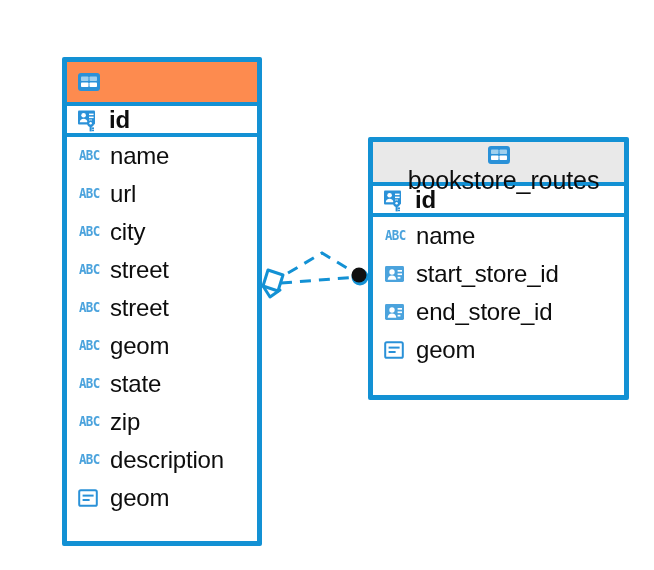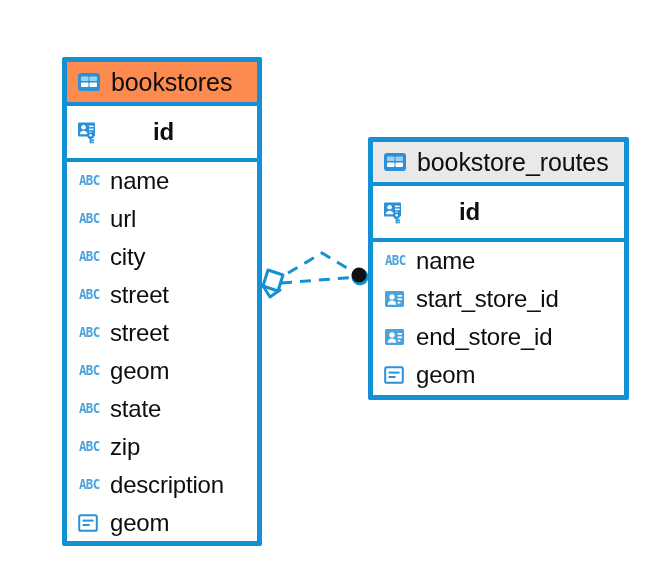--- a/index.html
+++ b/index.html
@@ -48,43 +48,42 @@
   
   .entity-header {
     display: flex;
     align-items: center;
     box-sizing: border-box;
     height: 44px;
     padding: 0 8px 0 9px;
     border-bottom: 4px solid #1391d4;
   }
   .entity-header.accent-orange { background: #fd8b4f; }
-  .entity-header.accent-gray   { background: #e9e9e9; }
+  .entity-header.accent-gray   { background: #e9e9e9; flex-direction: column; }
 
   .entity-title {
     font-size: 25px;
     color: #0d0d0d;
     line-height: 1;
     white-space: nowrap;
     margin-left: 9px;
     letter-spacing: -0.1px;
   }
 
   
   .field-row {
     display: flex;
     align-items: center;
     box-sizing: border-box;
     height: 38px;
     padding: 0 8px 0 9px;
   }
   .field-row.pk-row {
-    height: 56px;
+    height: 31px;
     border-bottom: 4px solid #1391d4;
-    gap: 44px;
   }
   .field-label {
     font-size: 24px;
     color: #0d0d0d;
     line-height: 1;
     white-space: nowrap;
     margin-left: 8px;
     letter-spacing: -0.2px;
   }
   .field-row.pk-row .field-label {
@@ -134,21 +133,20 @@
     <div class="entity-header accent-orange">
       <span class="field-icon">
         <svg width="26" height="26" viewBox="0 0 26 26">
           <rect x="2" y="4" width="22" height="18" rx="3" fill="#2a91d8"></rect>
           <rect x="5" y="7.5" width="7.5" height="4.5" rx="0.8" fill="#9fd0ee"></rect>
           <rect x="13.5" y="7.5" width="7.5" height="4.5" rx="0.8" fill="#9fd0ee"></rect>
           <rect x="5" y="13.5" width="7.5" height="4.5" rx="0.8" fill="#ffffff"></rect>
           <rect x="13.5" y="13.5" width="7.5" height="4.5" rx="0.8" fill="#ffffff"></rect>
         </svg>
       </span>
-      <span class="entity-title">bookstores</span>
     </div>
 
     <div class="field-row pk-row">
       <span class="field-icon">
         <svg width="26" height="26" viewBox="0 0 26 26">
           <rect x="2" y="3.5" width="17" height="14" rx="1" fill="#2a91d8"></rect>
           <circle cx="7.6" cy="8.3" r="2.3" fill="#ffffff"></circle>
           <path d="M3.8 15.3c0-2.3 1.7-3.6 3.8-3.6s3.8 1.3 3.8 3.6z" fill="#ffffff"></path>
           <rect x="13" y="6.6" width="4.6" height="1.5" fill="#ffffff"></rect>
           <rect x="13" y="9.6" width="4.6" height="1.5" fill="#ffffff"></rect>

